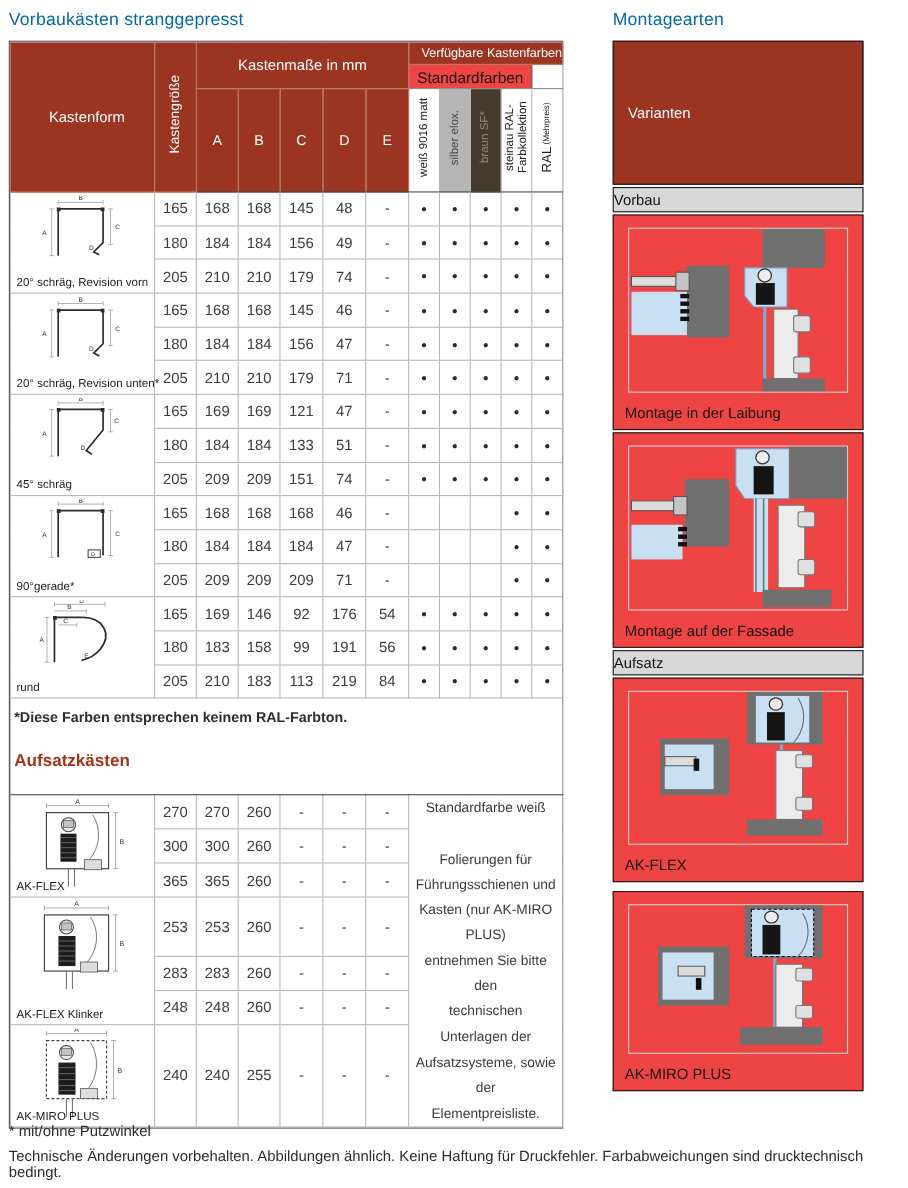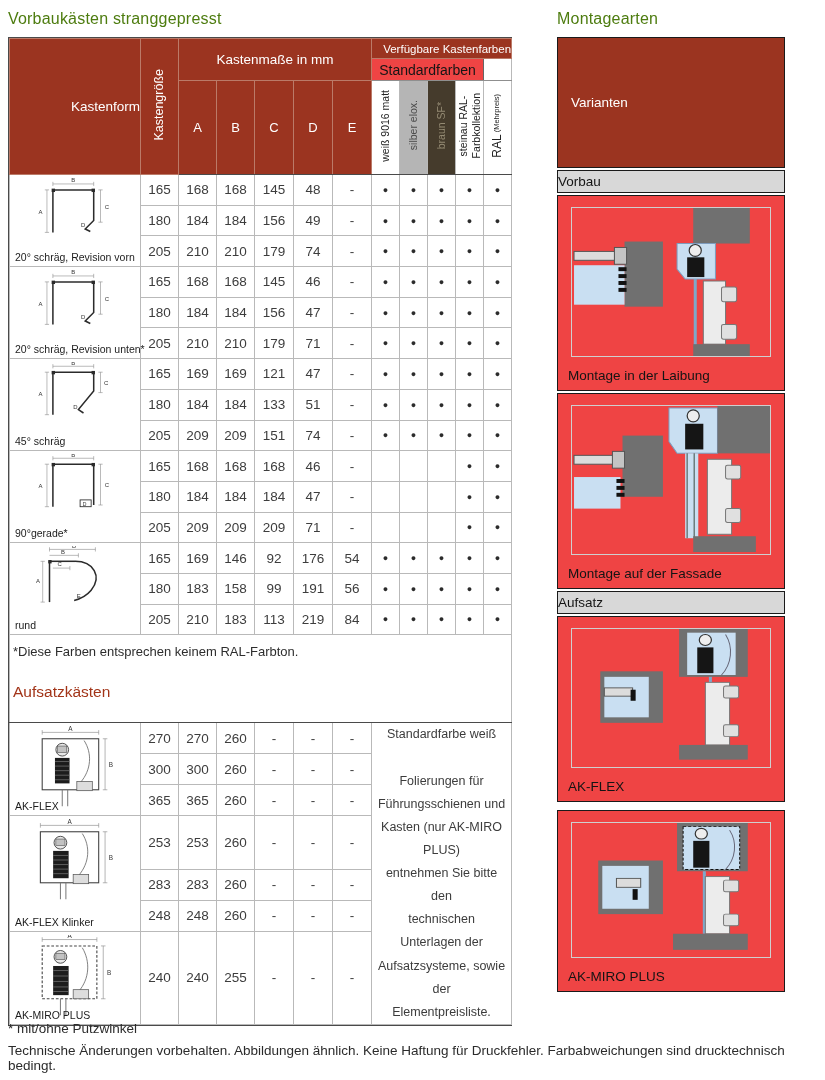--- a/index.html
+++ b/index.html
@@ -1,47 +1,47 @@
 <!DOCTYPE html>
 <html><head>
 <meta charset="utf-8">
 <style>
   html,body{margin:0;padding:0;}
   body{
     width:825px;height:1080px;position:relative;overflow:hidden;
     background:#ffffff;font-family:"Liberation Sans",sans-serif;color:#2e2e2e;
   }
-  .col-title{font-size:16px;font-weight:normal;color:#4d7c0f;margin:0 0 9px 0;letter-spacing:.2px;}
+  .col-title{font-size:16px;font-weight:normal;color:#0369a1;margin:0 0 9px 0;letter-spacing:.2px;}
 
   
   .left-col{position:absolute;left:8px;top:10px;width:504px;}
   .tbl-wrap{border:1px solid #4a4a4a;}
   table{border-collapse:collapse;table-layout:fixed;width:502px;}
   th,td{border:1px solid #b9b9b9;padding:0;font-weight:normal;box-sizing:border-box;}
   th.red{background:#9b3420;color:#fff;border-color:#bb7a68;}
-  th.corner{text-align:right;padding-left:8px;font-size:13.5px;}
+  th.corner{text-align:center;padding-left:8px;font-size:13.5px;}
   th.masse{font-size:13.5px;}
   th.avail{font-size:11.5px;height:20px;text-align:right;}
   th.std{background:#ef4444;color:#151515;font-size:14px;height:22px;border-bottom:1px solid #8f8f8f;border-right:1px solid #666;}
   th.stdblank{background:#fff;border-bottom:1px solid #8f8f8f;}
   th.dim{background:#9b3420;color:#fff;font-size:13px;border-color:#bb7a68;}
   th.hdrb{border-bottom:1px solid #4a4a4a;}
   th.colorcol{height:94px;vertical-align:middle;text-align:center;background:#fff;color:#222;}
   th.col-silver{background:#b5b5b5;color:#4c4c4c;}
   th.col-brown{background:#453b2c;color:#948a73;}
   .vtext{writing-mode:vertical-rl;transform:rotate(180deg);font-size:10.5px;line-height:1.2;display:inline-block;white-space:pre-line;}
   .vtext .sub{font-size:7.5px;}
   .vtext.big{font-size:12px;}
   .sizecol .vtext{font-size:12.5px;color:#fff;}
   td.val{text-align:center;font-size:13.5px;color:#3d3d3d;height:30.7px;}
   td.dot{text-align:center;font-size:9px;color:#2b2b2b;}
   tr.grp > td{border-top:1px solid #4f4f4f;}
   td.shape{position:relative;vertical-align:top;text-align:center;padding-top:3px;}
   td.shape .cap{position:absolute;left:5px;bottom:3px;font-size:10.5px;color:#1c1c1c;white-space:nowrap;}
-  td.noteblock{border-top:1px solid #4a4a4a;border-bottom:1px solid #4a4a4a;height:88px;vertical-align:top;text-align:left;padding:9px 6px 16px 3px;}
+  td.noteblock{border-top:1px solid #4a4a4a;border-bottom:1px solid #4a4a4a;height:88px;vertical-align:top;text-align:left;padding:9px 6px 16px 3px;font-weight:bold;}
   .note-text{font-size:13px;color:#2d2d2d;}
   .aufsatz-h{margin-top:24px;font-size:15.5px;color:#a23418;}
   td.info{text-align:center;vertical-align:middle;font-size:12.5px;color:#3c3c3c;line-height:1.85;white-space:pre-line;padding:0 4px;}
   tr.arow td.val{height:31px;}
   tr.tall td.val{height:93px;}
 
   
   .right-col{position:absolute;left:557px;top:10px;width:228px;}
   .sect{border:1px solid #1a1a1a;margin-bottom:2px;box-sizing:border-box;background:#ef4444;}
   .variants{height:131px;background:#9b3420;color:#fff;display:flex;align-items:center;padding-left:13px;font-size:13.5px;}

